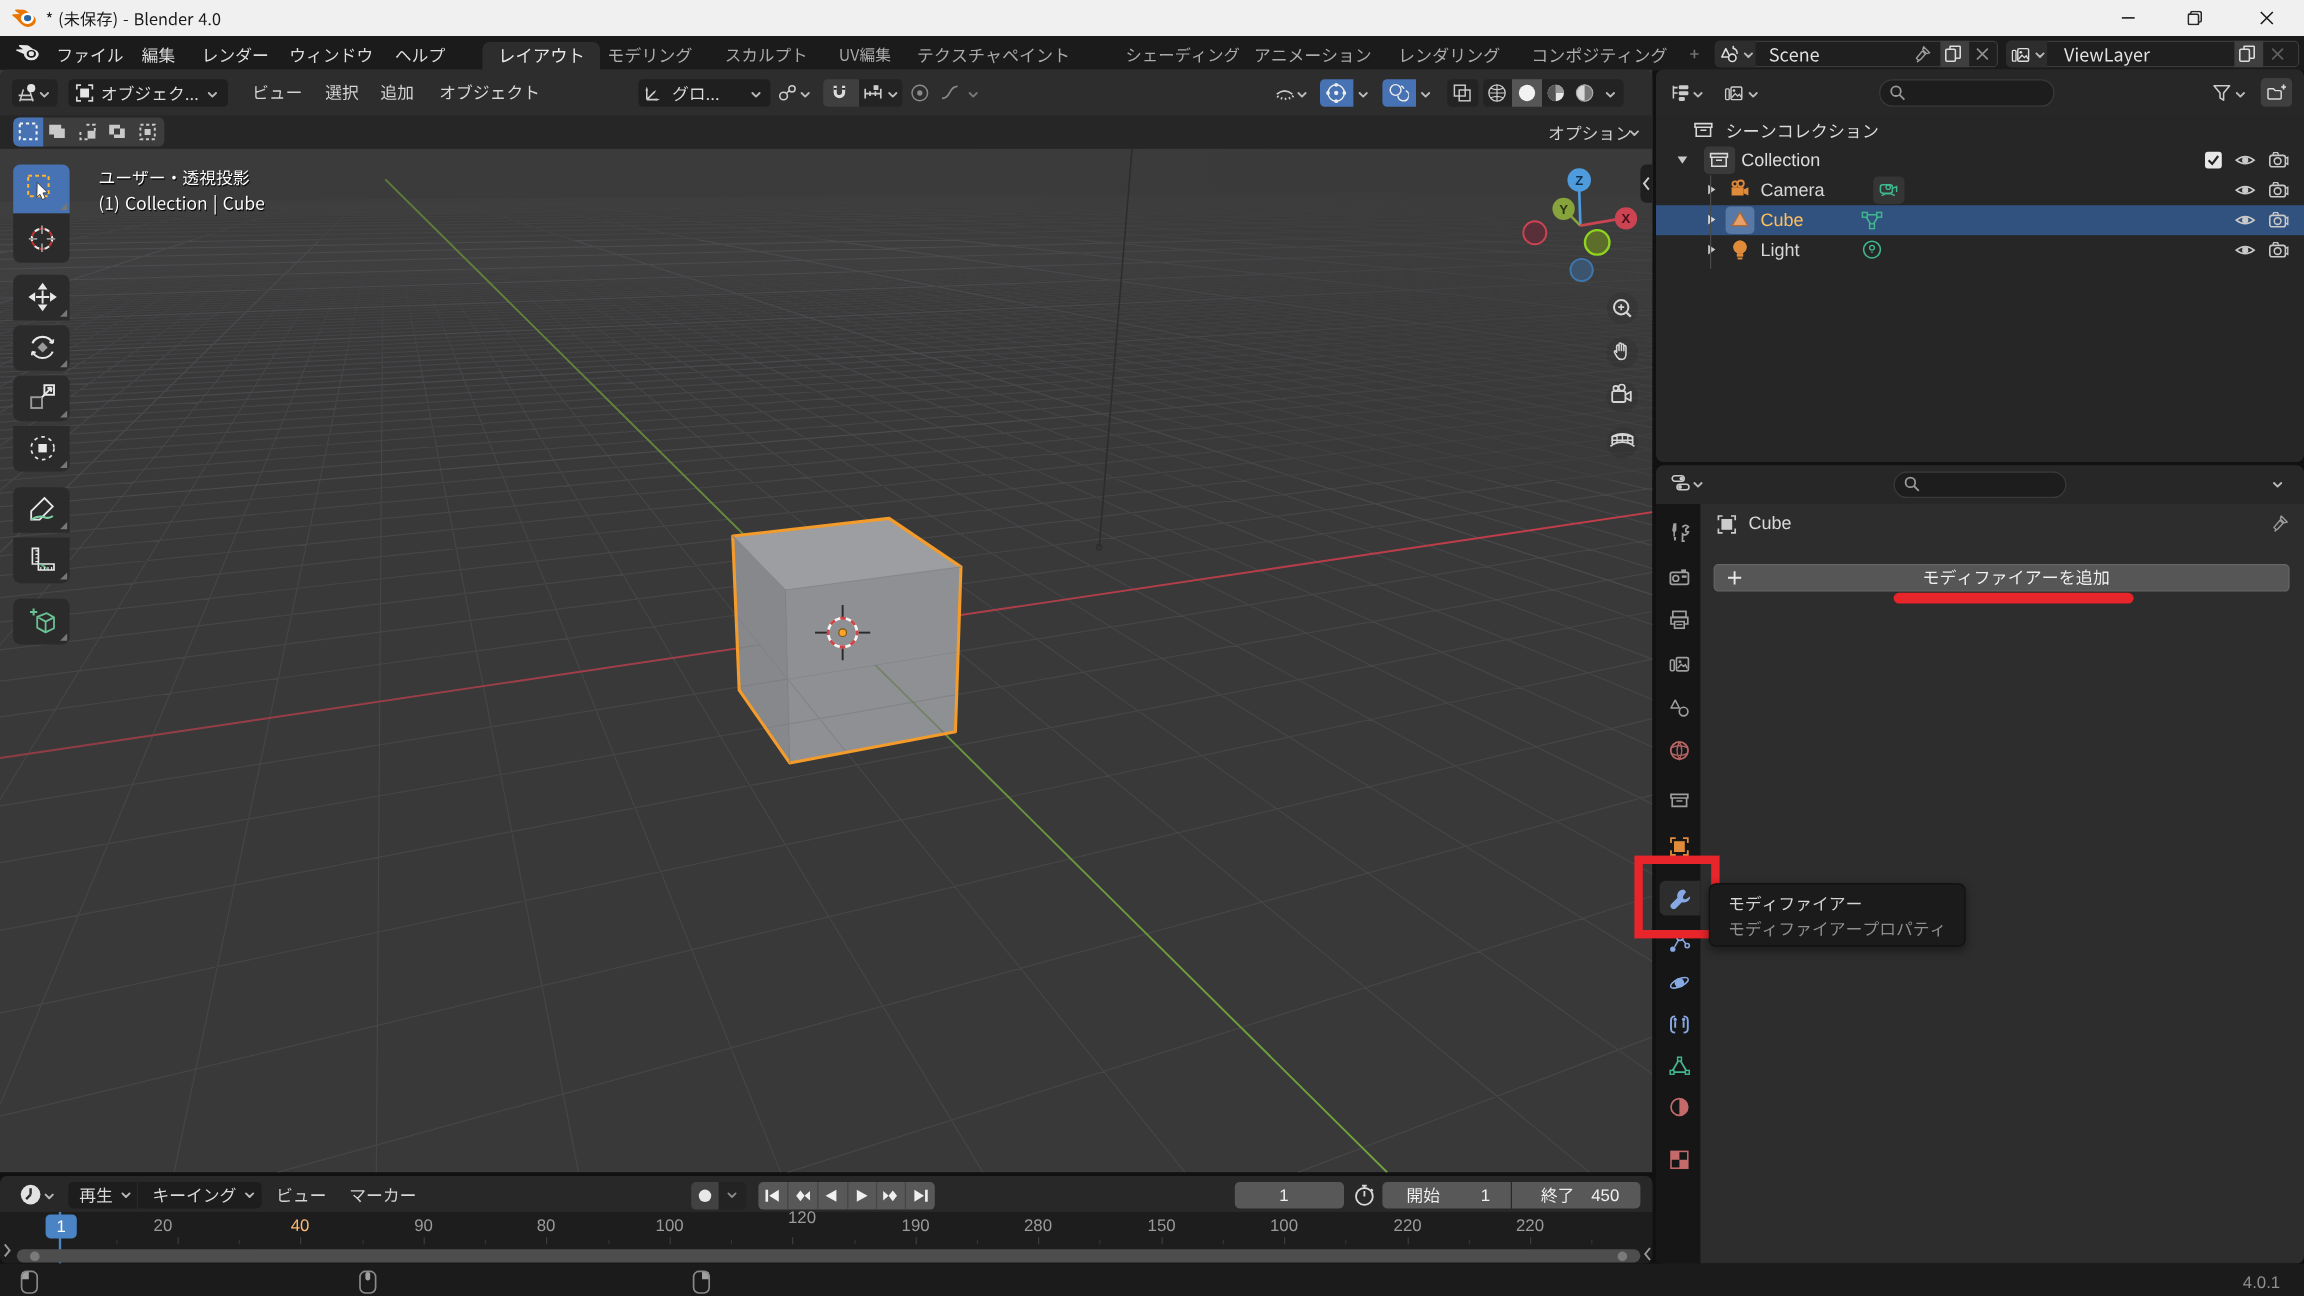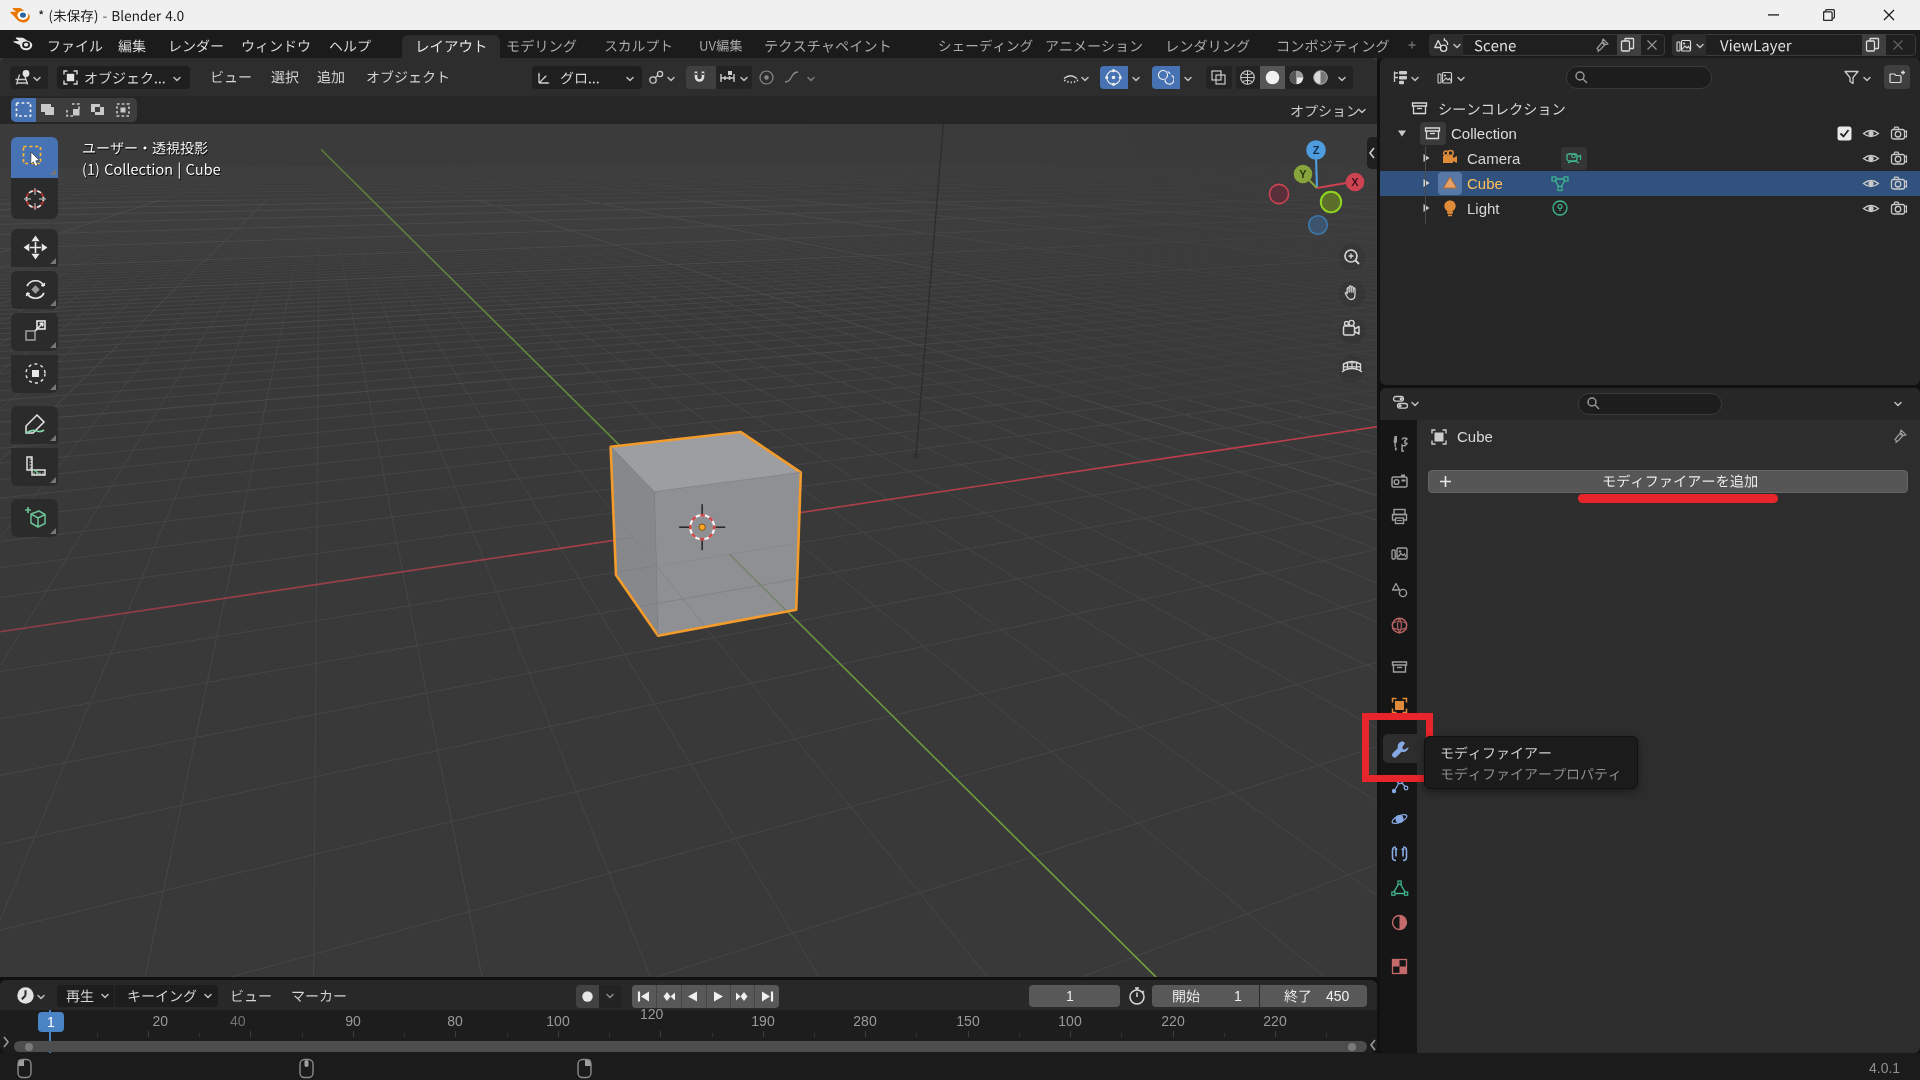--- a/index.html
+++ b/index.html
@@ -805,36 +805,36 @@
 <svg style="position:absolute;left:1170px;top:988px;overflow:visible" width="34" height="20" viewBox="0 0 34 20">
     <path d="M5.5 7.8L12.5 7.8L12.5 8.6L5.5 8.6ZM5.3 10.2L12.8 10.2L12.8 11.1L5.3 11.1ZM9.9 8.0L10.9 8.0L10.9 14.2L9.9 14.2ZM7.0 8.1L8.0 8.1L8.0 10.6Q8.0 11.0 7.9 11.4Q7.8 11.9 7.6 12.4Q7.4 13.0 7.0 13.5Q6.6 14.0 6.0 14.4Q5.9 14.2 5.7 14.0Q5.5 13.9 5.3 13.7Q6.0 13.3 6.4 12.7Q6.8 12.1 6.9 11.6Q7.0 11.0 7.0 10.6ZM3.8 4.1L7.7 4.1L7.7 4.8L3.8 4.8ZM10.2 4.1L14.2 4.1L14.2 4.8L10.2 4.8ZM13.8 2.2L14.8 2.2L14.8 13.1Q14.8 13.5 14.7 13.8Q14.6 14.1 14.3 14.2Q14.0 14.4 13.4 14.4Q12.9 14.4 12.1 14.4Q12.1 14.3 12.0 14.1Q12.0 13.9 11.9 13.7Q11.8 13.5 11.8 13.4Q12.3 13.4 12.8 13.4Q13.3 13.4 13.5 13.4Q13.7 13.4 13.7 13.3Q13.8 13.2 13.8 13.1ZM3.9 2.2L8.4 2.2L8.4 6.9L3.9 6.9L3.9 6.1L7.4 6.1L7.4 3.0L3.9 3.0ZM14.3 2.2L14.3 3.0L10.6 3.0L10.6 6.1L14.3 6.1L14.3 6.9L9.6 6.9L9.6 2.2ZM3.2 2.2L4.3 2.2L4.3 14.5L3.2 14.5ZM23.4 12.9L28.3 12.9L28.3 13.8L23.4 13.8ZM22.9 8.8L28.8 8.8L28.8 14.4L27.8 14.4L27.8 9.7L23.9 9.7L23.9 14.5L22.9 14.5ZM21.9 6.4Q22.7 6.4 23.8 6.3Q24.9 6.2 26.2 6.2Q27.4 6.1 28.7 6.0L28.6 7.0Q27.5 7.0 26.3 7.1Q25.1 7.2 24.0 7.3Q22.9 7.4 22.0 7.5ZM26.5 4.2L27.4 3.7Q27.9 4.3 28.3 5.0Q28.8 5.7 29.1 6.3Q29.5 7.0 29.6 7.5L28.7 8.0Q28.6 7.5 28.2 6.8Q27.9 6.1 27.4 5.4Q27.0 4.8 26.5 4.2ZM24.6 1.5L25.8 1.8Q25.5 2.6 25.1 3.6Q24.8 4.5 24.4 5.4Q24.1 6.3 23.7 7.0L22.9 6.7Q23.1 6.2 23.4 5.6Q23.6 4.9 23.8 4.2Q24.1 3.5 24.3 2.8Q24.5 2.1 24.6 1.5ZM16.6 4.5L21.2 4.5L21.2 5.4L16.6 5.4ZM18.7 1.5L19.7 1.7Q19.5 2.7 19.3 3.9Q19.0 5.1 18.7 6.3Q18.4 7.5 18.1 8.6Q17.9 9.7 17.6 10.6L16.7 10.1Q17.0 9.3 17.3 8.3Q17.5 7.2 17.8 6.0Q18.1 4.8 18.3 3.7Q18.6 2.5 18.7 1.5ZM17.3 9.7L17.9 9.0Q18.7 9.4 19.5 9.9Q20.3 10.5 21.0 11.1Q21.7 11.7 22.2 12.2L21.5 13.1Q21.1 12.5 20.4 11.9Q19.7 11.3 18.9 10.7Q18.1 10.1 17.3 9.7ZM20.8 4.5L21.0 4.5L21.2 4.4L21.8 4.6Q21.6 7.3 21.1 9.2Q20.5 11.1 19.6 12.4Q18.6 13.7 17.3 14.5Q17.2 14.3 17.0 14.0Q16.9 13.8 16.7 13.6Q17.9 13.0 18.7 11.8Q19.6 10.6 20.1 8.8Q20.7 7.0 20.8 4.7Z" fill="#f0f0f0"></path>
   </svg>
 <span class="abs" style="left:1234px;top:988px;font-size:14px;color:#f0f0f0">1</span>
 <svg style="position:absolute;left:1282px;top:988px;overflow:visible" width="34" height="20" viewBox="0 0 34 20">
     <path d="M9.9 9.6L10.5 9.0Q11.0 9.2 11.6 9.4Q12.1 9.7 12.6 10.0Q13.1 10.3 13.4 10.5L12.7 11.2Q12.4 11.0 11.9 10.7Q11.5 10.4 10.9 10.1Q10.4 9.8 9.9 9.6ZM8.4 12.3L9.0 11.5Q9.7 11.7 10.4 12.0Q11.2 12.2 11.9 12.5Q12.7 12.8 13.3 13.1Q14.0 13.4 14.4 13.7L13.8 14.5Q13.2 14.1 12.3 13.7Q11.4 13.3 10.3 12.9Q9.3 12.5 8.4 12.3ZM10.2 1.6L11.2 1.7Q10.7 2.9 9.9 4.1Q9.1 5.3 7.9 6.3Q7.8 6.2 7.6 6.1Q7.5 5.9 7.4 5.8Q7.2 5.7 7.1 5.6Q7.9 5.0 8.5 4.3Q9.1 3.6 9.5 2.9Q9.9 2.2 10.2 1.6ZM10.0 3.0L13.8 3.0L13.8 4.0L9.5 4.0ZM13.5 3.0L13.7 3.0L13.9 3.0L14.5 3.4Q13.9 4.8 12.9 6.0Q11.9 7.2 10.7 8.1Q9.5 9.0 8.2 9.6Q8.1 9.5 8.0 9.3Q7.9 9.2 7.8 9.0Q7.6 8.9 7.5 8.8Q8.8 8.3 10.0 7.5Q11.1 6.6 12.1 5.6Q13.0 4.5 13.5 3.2ZM9.8 3.8Q10.4 4.9 11.3 5.9Q12.2 6.9 13.3 7.7Q14.4 8.5 15.6 8.9Q15.5 9.0 15.4 9.2Q15.3 9.3 15.1 9.5Q15.0 9.6 14.9 9.8Q13.7 9.3 12.6 8.4Q11.5 7.6 10.5 6.5Q9.6 5.4 9.0 4.1ZM4.7 1.6L5.7 1.9Q5.4 2.4 5.1 3.0Q4.8 3.5 4.5 4.1Q4.2 4.6 3.9 5.0L3.2 4.6Q3.5 4.2 3.8 3.7Q4.0 3.2 4.3 2.6Q4.6 2.0 4.7 1.6ZM6.3 3.2L7.2 3.6Q6.7 4.4 6.1 5.3Q5.6 6.2 5.0 7.0Q4.4 7.8 3.8 8.4L3.2 8.1Q3.6 7.6 4.0 7.0Q4.5 6.4 4.9 5.7Q5.3 5.0 5.6 4.4Q6.0 3.7 6.3 3.2ZM2.5 4.5L3.1 3.8Q3.5 4.1 3.9 4.5Q4.3 4.9 4.6 5.3Q4.9 5.7 5.1 6.0L4.5 6.8Q4.4 6.5 4.0 6.1Q3.7 5.7 3.3 5.3Q2.9 4.8 2.5 4.5ZM5.8 6.4L6.5 6.1Q6.8 6.6 7.1 7.1Q7.3 7.6 7.6 8.1Q7.8 8.5 7.8 8.9L7.1 9.3Q7.0 8.9 6.8 8.4Q6.6 7.9 6.3 7.4Q6.1 6.9 5.8 6.4ZM2.5 7.8Q3.4 7.8 4.6 7.7Q5.9 7.7 7.2 7.6L7.2 8.5Q6.0 8.6 4.7 8.7Q3.5 8.7 2.6 8.8ZM6.2 9.7L6.9 9.5Q7.2 10.1 7.5 10.8Q7.7 11.5 7.8 12.0L7.0 12.3Q6.9 11.8 6.7 11.0Q6.5 10.3 6.2 9.7ZM3.3 9.6L4.2 9.7Q4.0 10.7 3.8 11.7Q3.5 12.6 3.2 13.3Q3.1 13.2 2.9 13.2Q2.8 13.1 2.6 13.0Q2.5 12.9 2.4 12.9Q2.7 12.3 2.9 11.4Q3.1 10.5 3.3 9.6ZM4.8 8.2L5.7 8.2L5.7 14.5L4.8 14.5ZM22.5 6.3L23.6 6.3L23.6 13.1Q23.6 13.6 23.4 13.9Q23.3 14.1 22.8 14.3Q22.4 14.4 21.7 14.4Q21.0 14.4 19.9 14.4Q19.9 14.2 19.8 13.9Q19.6 13.6 19.5 13.4Q20.1 13.4 20.6 13.4Q21.1 13.4 21.5 13.4Q21.9 13.4 22.1 13.4Q22.3 13.4 22.4 13.3Q22.5 13.2 22.5 13.1ZM17.4 2.7L27.5 2.7L27.5 3.7L17.4 3.7ZM27.1 2.7L27.4 2.7L27.6 2.6L28.4 3.2Q27.8 3.9 27.0 4.7Q26.2 5.5 25.3 6.1Q24.4 6.8 23.5 7.3Q23.4 7.2 23.3 7.0Q23.2 6.9 23.0 6.8Q22.9 6.6 22.8 6.6Q23.4 6.2 24.0 5.8Q24.6 5.3 25.2 4.8Q25.8 4.3 26.3 3.8Q26.8 3.4 27.1 2.9Z" fill="#f0f0f0"></path>
   </svg>
 <span class="abs" style="left:1326px;top:988px;font-size:14px;color:#f0f0f0">450</span>
 <div class="abs" style="left:0;top:1010px;width:1377px;height:27px;background:#1d1d1d"></div>
 <div class="abs" style="left:97px;top:1033px;width:1px;height:4px;background:#333333"></div>
-<span class="abs" style="left:128px;top:1013px;width:40px;text-align:right;font-size:14px;color:#9a9a9a">20</span>
+<span class="abs" style="left:128px;top:1013px;width:40px;text-align:left;font-size:14px;color:#9a9a9a">20</span>
 <div class="abs" style="left:148px;top:1031px;width:1px;height:6px;background:#3d3d3d"></div>
 <div class="abs" style="left:199px;top:1033px;width:1px;height:4px;background:#333333"></div>
-<span class="abs" style="left:230px;top:1013px;width:40px;font-size:14px;color:#737373">40</span>
+<span class="abs" style="left:230px;top:1013px;width:40px;text-align:center;font-size:14px;color:#fdba74">40</span>
 <div class="abs" style="left:250px;top:1031px;width:1px;height:6px;background:#3d3d3d"></div>
 <div class="abs" style="left:302px;top:1033px;width:1px;height:4px;background:#333333"></div>
 <span class="abs" style="left:333px;top:1013px;width:40px;text-align:center;font-size:14px;color:#9a9a9a">90</span>
 <div class="abs" style="left:353px;top:1031px;width:1px;height:6px;background:#3d3d3d"></div>
 <div class="abs" style="left:404px;top:1033px;width:1px;height:4px;background:#333333"></div>
 <span class="abs" style="left:435px;top:1013px;width:40px;text-align:center;font-size:14px;color:#9a9a9a">80</span>
 <div class="abs" style="left:455px;top:1031px;width:1px;height:6px;background:#3d3d3d"></div>
 <div class="abs" style="left:507px;top:1033px;width:1px;height:4px;background:#333333"></div>
 <span class="abs" style="left:538px;top:1013px;width:40px;text-align:center;font-size:14px;color:#9a9a9a">100</span>
 <div class="abs" style="left:558px;top:1031px;width:1px;height:6px;background:#3d3d3d"></div>
 <div class="abs" style="left:609px;top:1033px;width:1px;height:4px;background:#333333"></div>
-<span class="abs" style="left:640px;top:1006px;width:40px;text-align:left;font-size:14px;color:#9a9a9a">120</span>
+<span class="abs" style="left:640px;top:1006px;width:40px;text-align:right;font-size:14px;color:#9a9a9a">120</span>
 <div class="abs" style="left:660px;top:1031px;width:1px;height:6px;background:#3d3d3d"></div>
 <div class="abs" style="left:712px;top:1033px;width:1px;height:4px;background:#333333"></div>
 <span class="abs" style="left:743px;top:1013px;width:40px;text-align:center;font-size:14px;color:#9a9a9a">190</span>
 <div class="abs" style="left:763px;top:1031px;width:1px;height:6px;background:#3d3d3d"></div>
 <div class="abs" style="left:814px;top:1033px;width:1px;height:4px;background:#333333"></div>
 <span class="abs" style="left:845px;top:1013px;width:40px;text-align:center;font-size:14px;color:#9a9a9a">280</span>
 <div class="abs" style="left:865px;top:1031px;width:1px;height:6px;background:#3d3d3d"></div>
 <div class="abs" style="left:916px;top:1033px;width:1px;height:4px;background:#333333"></div>
 <span class="abs" style="left:948px;top:1013px;width:40px;text-align:center;font-size:14px;color:#9a9a9a">150</span>
 <div class="abs" style="left:968px;top:1031px;width:1px;height:6px;background:#3d3d3d"></div>

